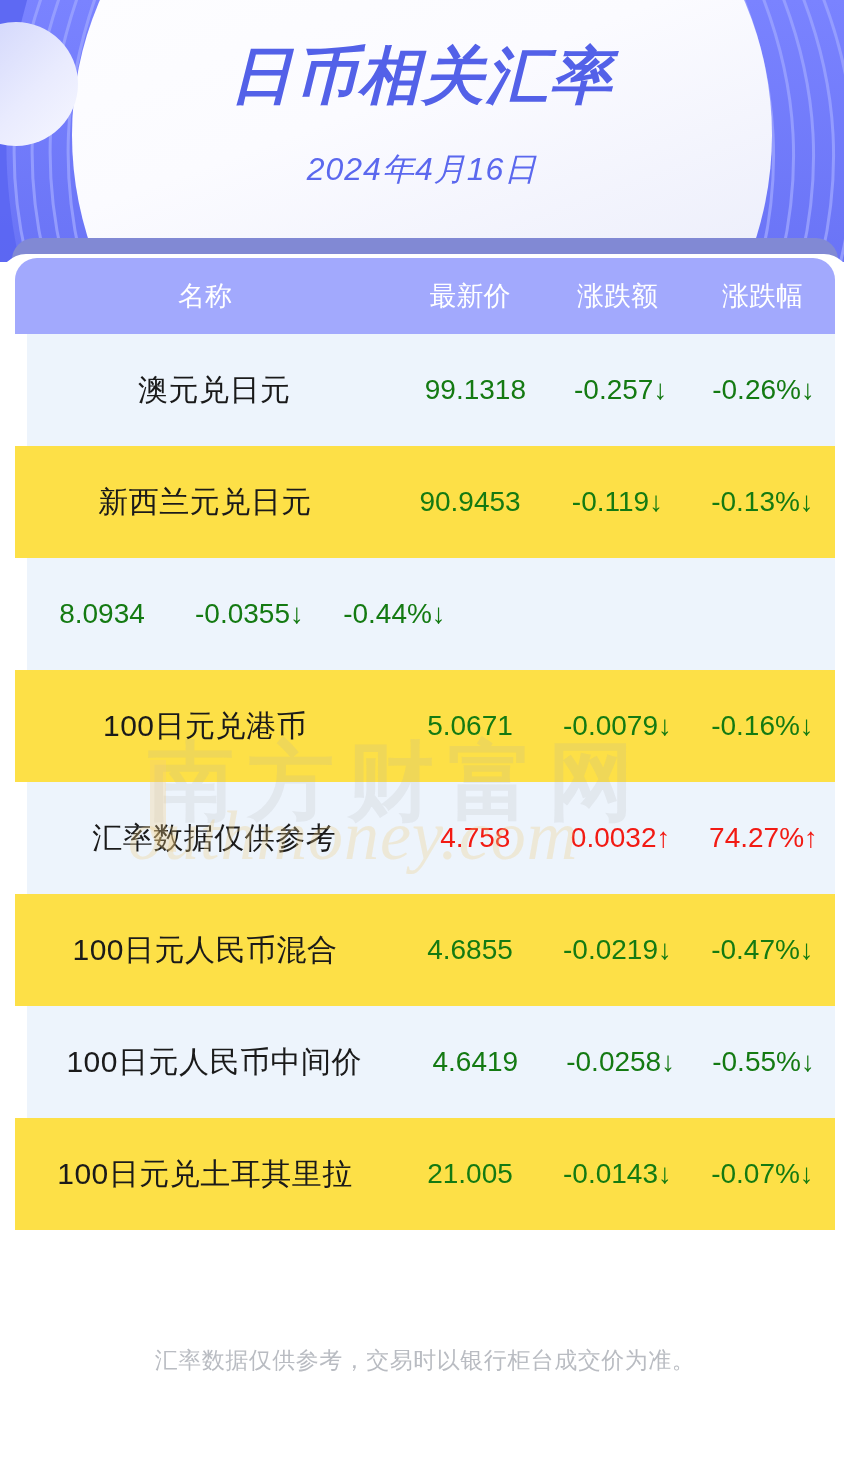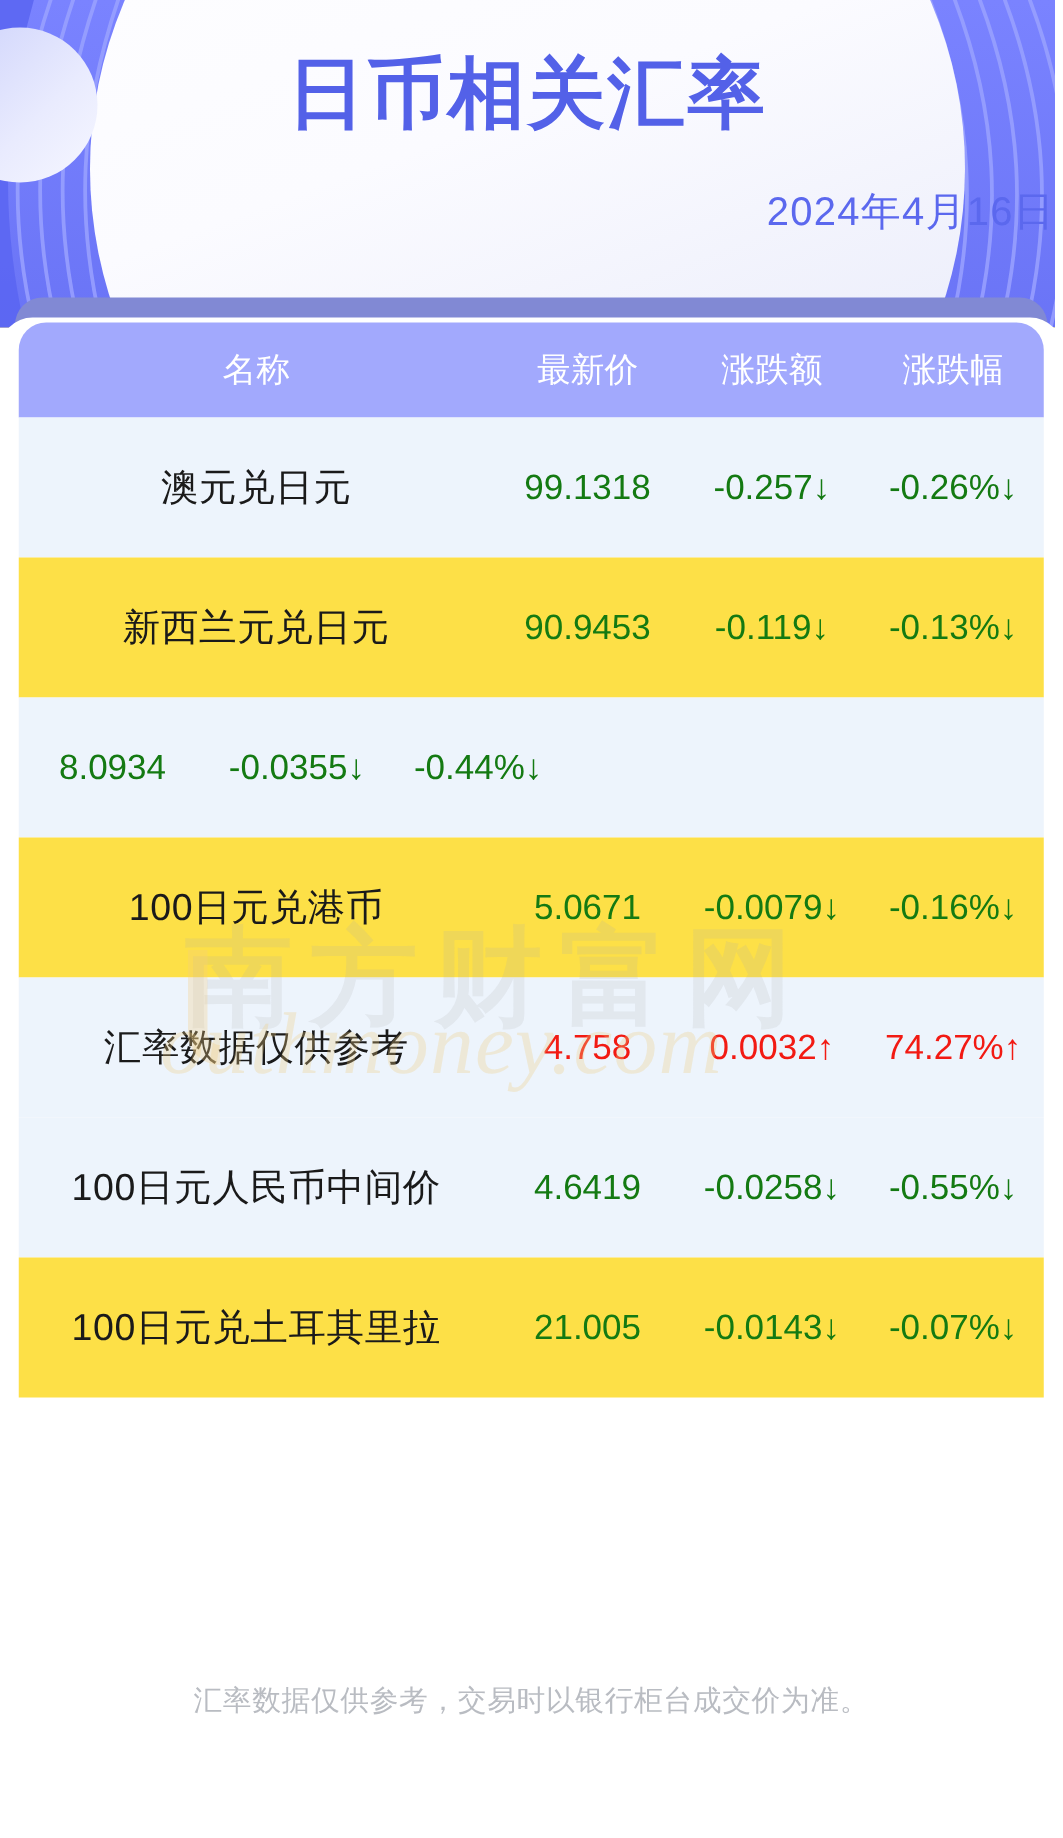--- a/index.html
+++ b/index.html
@@ -17,20 +17,21 @@
     overflow: hidden;
   }
 
   
   .banner {
     position: absolute;
     top: 0; left: 0;
     width: 844px; height: 262px;
     background: #fde047;
     overflow: hidden;
+    font-style: italic;
   }
   .banner-stripes {
     position: absolute; inset: 0;
     pointer-events: none;
   }
   
   .banner-lens {
     position: absolute;
     left: 50%;
     top: -210px;
@@ -54,21 +55,21 @@
     font-size: 62px;
     font-weight: bold;
     letter-spacing: 2px;
     color: #5361e8;
     line-height: 1.15;
   }
   .banner-date {
     position: absolute;
     left: 0; right: 0;
     top: 148px;
-    text-align: right;
+    text-align: center;
     font-size: 32px;
     color: #5b68ee;
     letter-spacing: 1px;
   }
 
   
   .card-shadow {
     position: absolute;
     left: 12px; top: 238px;
     width: 826px; height: 70px;
@@ -107,21 +108,21 @@
   .col-chg   { width: 145px; }
   .col-pct   { width: 145px; }
 
   .rows { position: relative; }
   .row {
     display: flex;
     align-items: center;
     height: 112px;
     background: #fde047;
   }
-  .row.alt { background: #edf4fc; }
+  .row.alt { background: #edf4fc; margin-left: 12px; }
   .row .cell {
     text-align: center;
     white-space: nowrap;
   }
   .row .cell.name {
     font-size: 30px;
     color: #1a1a1a;
     letter-spacing: 0.5px;
   }
   .row .cell.num {
@@ -251,20 +252,26 @@
           <div class="cell num col-price">5.0671</div>
           <div class="cell num col-chg">-0.0079↓</div>
           <div class="cell num col-pct">-0.16%↓</div>
         </div>
         <div class="row alt up">
           <div class="cell name col-name">汇率数据仅供参考</div>
           <div class="cell num col-price">4.758</div>
           <div class="cell num col-chg">0.0032↑</div>
           <div class="cell num col-pct">74.27%↑</div>
         </div>
+        <div class="row down">
+          <div class="cell name col-name">100日元人民币混合</div>
+          <div class="cell num col-price">4.6855</div>
+          <div class="cell num col-chg">-0.0219↓</div>
+          <div class="cell num col-pct">-0.47%↓</div>
+        </div>
         <div class="row alt down">
           <div class="cell name col-name">100日元人民币中间价</div>
           <div class="cell num col-price">4.6419</div>
           <div class="cell num col-chg">-0.0258↓</div>
           <div class="cell num col-pct">-0.55%↓</div>
         </div>
         <div class="row down">
           <div class="cell name col-name">100日元兑土耳其里拉</div>
           <div class="cell num col-price">21.005</div>
           <div class="cell num col-chg">-0.0143↓</div>

